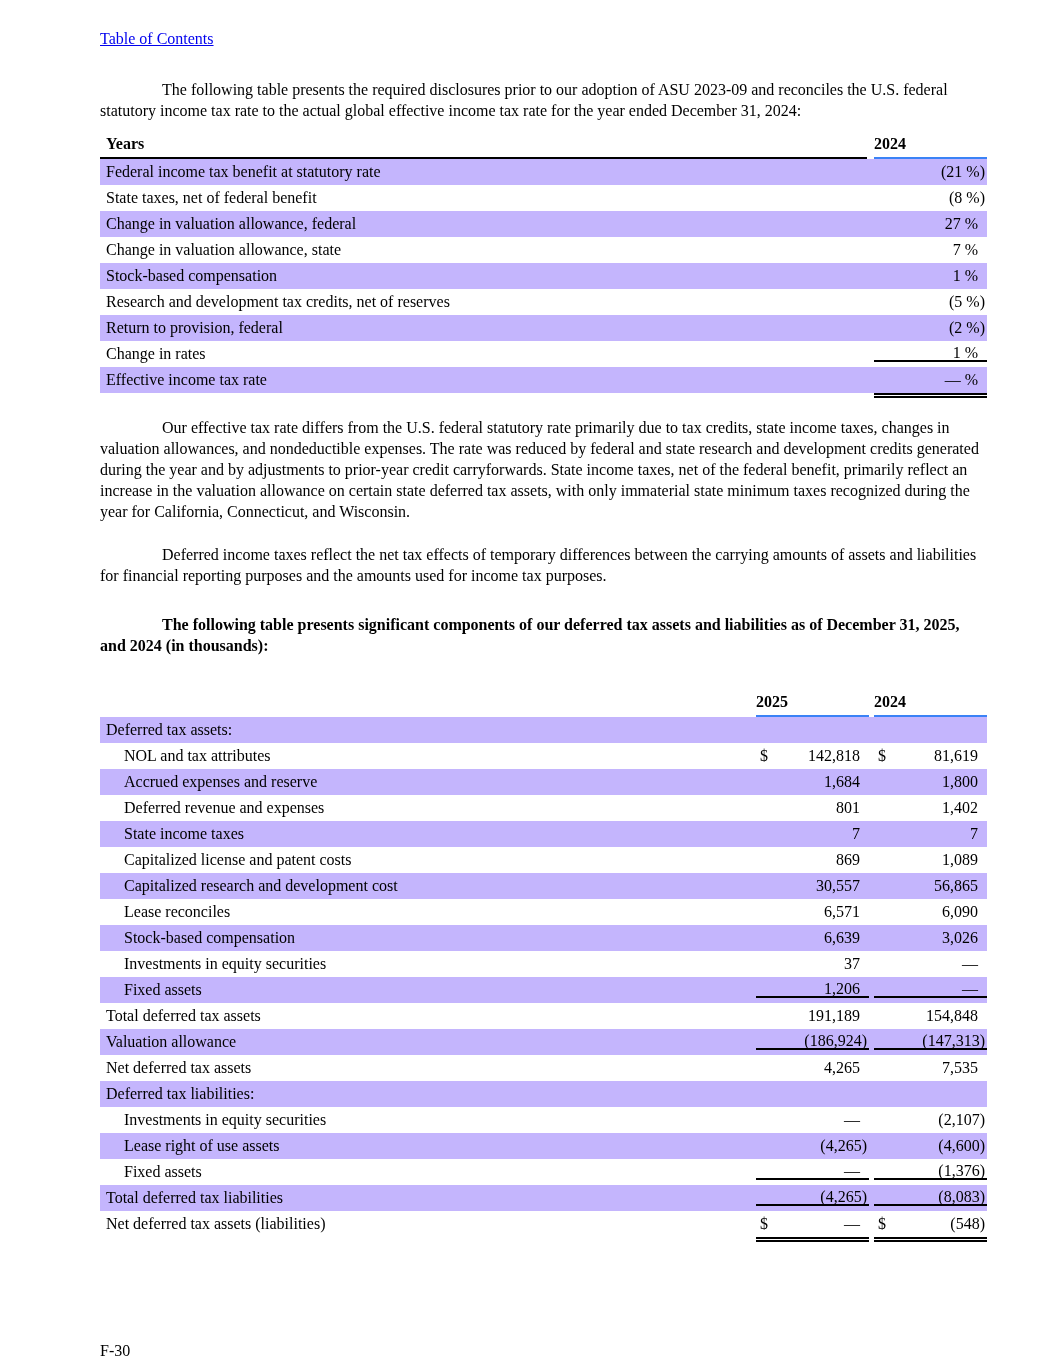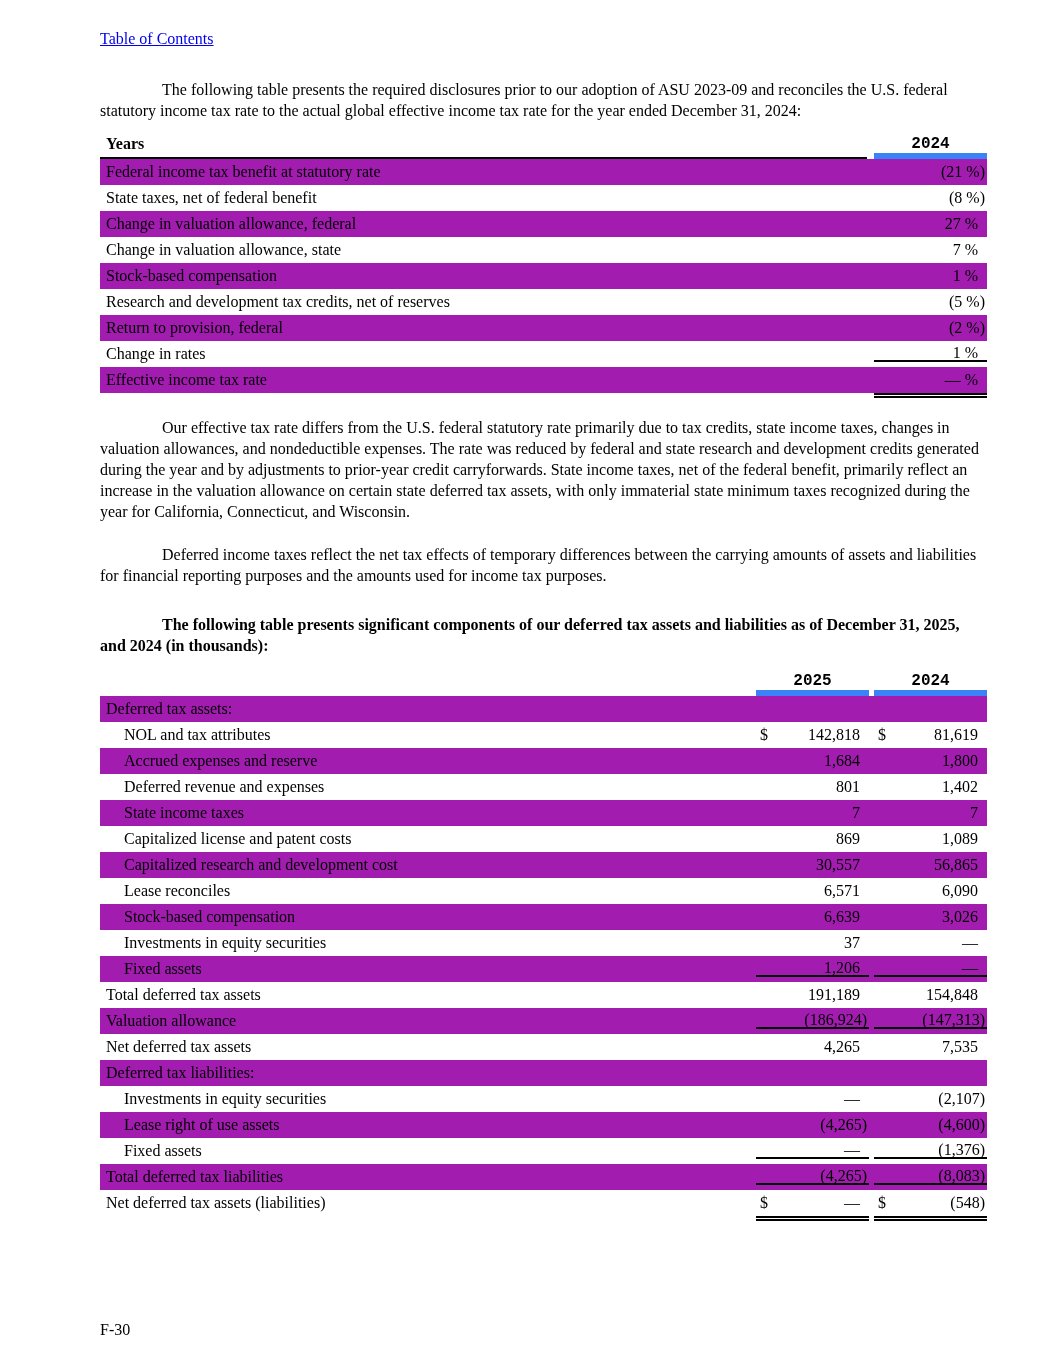--- a/index.html
+++ b/index.html
@@ -14,51 +14,51 @@
   a.toc { color: #0000ee; text-decoration: underline; line-height: 21px; }
 
   p.para { margin: 0; line-height: 21px; text-indent: 62px; }
   p.p1 { margin-top: 30px; }
   p.p2 { margin-top: 17px; }
   p.p3 { margin-top: 22px; }
   p.p4 { margin-top: 28px; font-weight: bold; }
 
   
   .trow { display: flex; align-items: center; height: 26px; }
-  .trow.hl { background: #a21caf; }
+  .trow.hl { background: #c4b5fd; }
   .tlabel { flex: 1; padding-left: 6px; white-space: nowrap; overflow: hidden; }
   .tlabel.ind { padding-left: 24px; }
   .tcol {
     width: 113px; height: 16px; flex: 0 0 113px;
     display: flex; align-items: center; justify-content: flex-end;
     padding: 0 2px 0 4px; white-space: nowrap;
   }
   .tcol .cur { margin-right: auto; }
   .tcol .val.np { padding-right: 7px; }
   .tcol.rule { border-bottom: 2px solid #000; }
   .gap7 { width: 7px; flex: 0 0 7px; height: 26px; }
   .gap5 { width: 5px; flex: 0 0 5px; height: 26px; }
 
   
   .thead { display: flex; align-items: flex-end; height: 24px; font-weight: bold; }
   .thead .hlabel { flex: 1; height: 24px; border-bottom: 2px solid #000; padding-left: 6px; }
   .thead .hspacer { flex: 1; height: 24px; }
-  .thead .hcol { width: 113px; flex: 0 0 113px; height: 24px; border-bottom: 6px solid #3b82f6; text-align: center; font-family: Liberation Mono, monospace; }
+  .thead .hcol { width: 113px; flex: 0 0 113px; height: 24px; border-bottom: 2px solid #3b82f6; text-align: left; }
   .thead .hgap { height: 24px; }
   .thead .hgap.g7 { width: 7px; flex: 0 0 7px; }
   .thead .hgap.g5 { width: 5px; flex: 0 0 5px; }
 
   
   .rulerow { display: flex; height: 7px; }
   .rulerow .spacer { flex: 1; }
   .rulerow .dbl { width: 113px; flex: 0 0 113px; border-top: 5px double #000; }
   .rulerow .gap { width: 5px; flex: 0 0 5px; }
 
   .table1 { margin-top: 14px; }
-  .table2 { margin-top: 16px; }
+  .table2 { margin-top: 37px; }
 
   .footer { margin-top: 96px; text-align: left; line-height: 21px; }
 </style>
 </head>
 <body>
 
 <div class="content">
 
   <a class="toc" href="#">Table of Contents</a>
 

